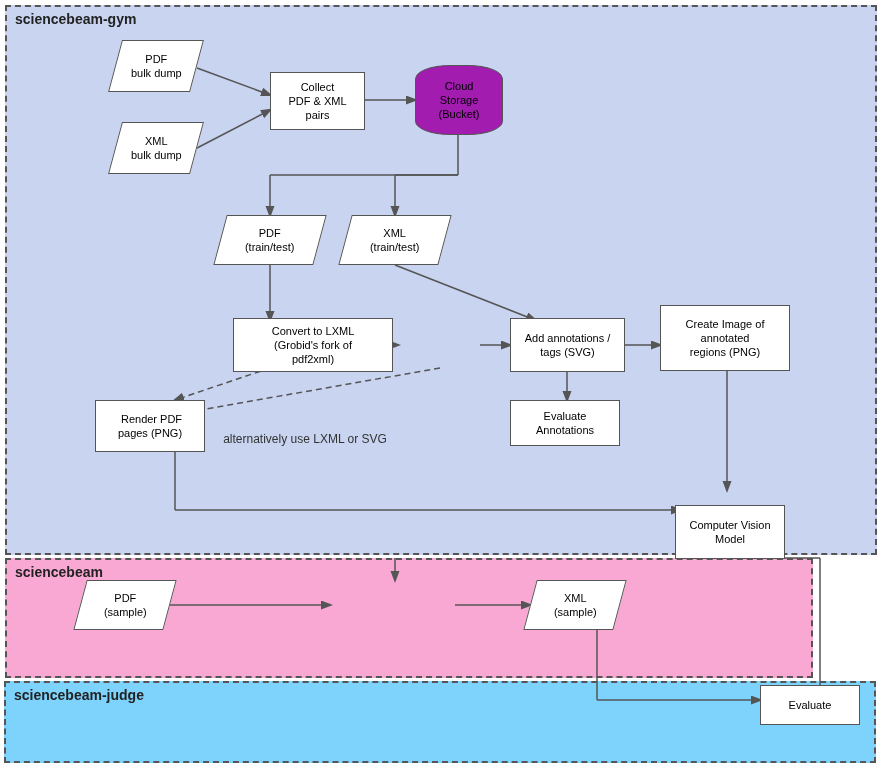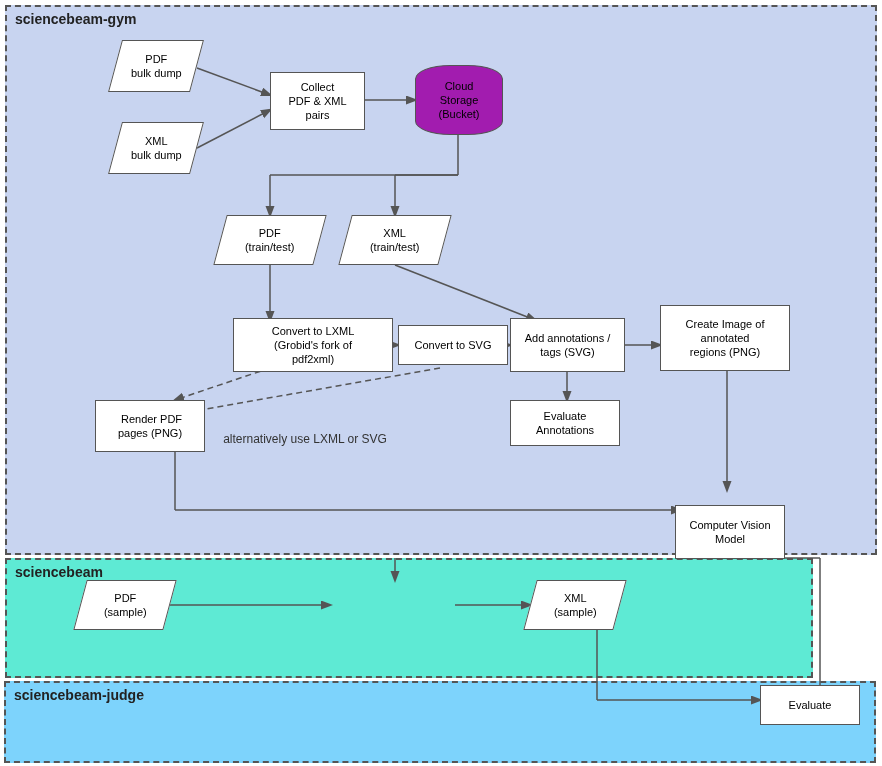--- a/index.html
+++ b/index.html
@@ -31,21 +31,21 @@
       width: 872px;
       height: 550px;
       background: #c8d4f0;
     }
 
     .region-sciencebeam {
       left: 5px;
       top: 558px;
       width: 808px;
       height: 120px;
-      background: #5eead4;
+      background: #f9a8d4;
       text-align: right;
     }
 
     .region-judge {
       left: 4px;
       top: 681px;
       width: 872px;
       height: 82px;
       background: #7dd3fc;
     }
@@ -211,23 +211,20 @@
     <span style="white-space:pre-line;">XML
 (train/test)</span>
   </div>
 
   <div class="node rect-node" style="left:205px; top:318px; width:160px; height:54px;margin-left:28px;">
     <span style="white-space:pre-line;">Convert to LXML
 (Grobid's fork of
 pdf2xml)</span>
   </div>
 
-  <div class="node rect-node" style="left:398px; top:325px; width:110px; height:40px;">
-    <span style="white-space:pre-line;">Convert to SVG</span>
-  </div>
 
   <div class="node rect-node" style="left:510px; top:318px; width:115px; height:54px;">
     <span style="white-space:pre-line;">Add annotations /
 tags (SVG)</span>
   </div>
 
   <div class="node rect-node" style="left:660px; top:305px; width:130px; height:66px;">
     <span style="white-space:pre-line;">Create Image of
 annotated
 regions (PNG)</span>

